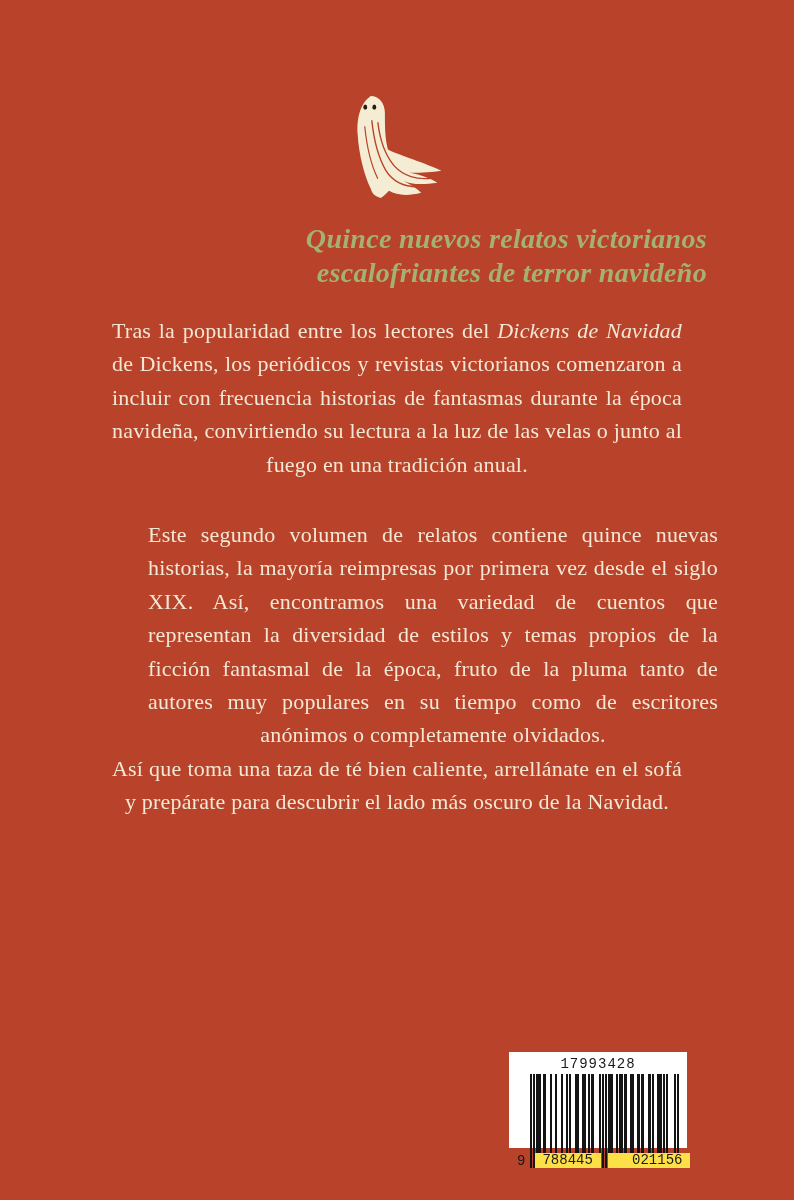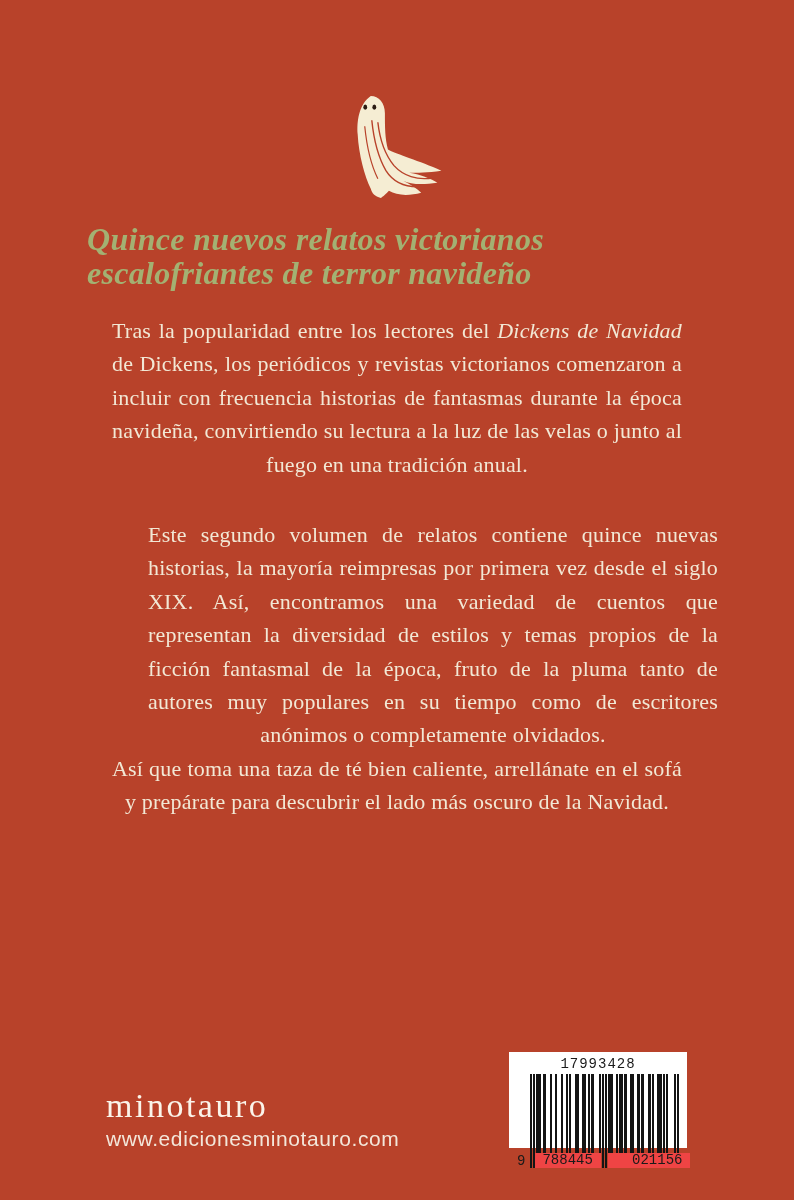--- a/index.html
+++ b/index.html
@@ -10,23 +10,23 @@
     overflow:hidden;
     font-family:"Liberation Serif", serif;
   }
   
   .ghost{
     position:absolute;left:344px;top:92px;width:102px;height:116px;
   }
   
   .headline{
     position:absolute;left:87px;top:222px;width:620px;
-    text-align:left;
+    text-align:right;
     font-style:italic;font-weight:700;
-    font-size:32px;line-height:34px;
+    font-size:28px;line-height:34px;
     letter-spacing:0.3px;
   }
   .headline span{display:block;}
   
   .body-paragraph{
     position:absolute;left:112px;width:570px;
     color:#f2e8d5;
     font-size:22px;line-height:33.4px;
     letter-spacing:0.2px;
     text-align:justify;
@@ -79,21 +79,21 @@
     color:#1a1a1a;
     font-family:"Liberation Mono", monospace;
     font-size:14px;line-height:14px;
   }
   .barcode-bars{
     position:relative;flex:1;height:100%;
   }
   .barcode-bars svg{display:block;width:100%;height:100%;}
   .barcode-digits{
     position:absolute;bottom:0;height:15px;
-    background:#ef4444;
+    background:#fde047;
     color:#1a1a1a;
     font-family:"Liberation Mono", monospace;
     font-size:14px;line-height:15px;
     text-align:center;
   }
   .barcode-digits.left{left:3.2%;width:44.2%;}
   .barcode-digits.right{left:52.6%;width:44.2%;padding-left:16px;}
 </style>
 </head>
 <body>
@@ -125,24 +125,20 @@
     <span>Quince nuevos relatos victorianos</span>
     <span>escalofriantes de terror navideño</span>
   </div>
 
   <p class="body-paragraph p1"><span>Tras la popularidad entre los lectores del </span><span class="italic">Dickens de Navidad</span><span> de Dickens, los periódicos y revistas victorianos comenzaron a incluir con frecuencia historias de fantasmas durante la época navideña, convirtiendo su lectura a la luz de las velas o junto al fuego en una tradición anual.</span></p>
 
   <p class="body-paragraph p2">Este segundo volumen de relatos contiene quince nuevas historias, la mayoría reimpresas por primera vez desde el siglo XIX. Así, encontramos una variedad de cuentos que representan la diversidad de estilos y temas propios de la ficción fantasmal de la época, fruto de la pluma tanto de autores muy populares en su tiempo como de escritores anónimos o completamente olvidados.</p>
 
   <p class="body-paragraph p3">Así que toma una taza de té bien caliente, arrellánate en el sofá y prepárate para descubrir el lado más oscuro de la Navidad.</p>
 
-  <div class="footer">
-    <div class="publisher">minotauro</div>
-    <div class="website">www.edicionesminotauro.com</div>
-  </div>
 
   <div class="barcode-box">
     <div class="barcode-top-number">17993428</div>
     <div class="barcode-row">
       <span class="barcode-prefix">9</span>
       <div class="barcode-bars">
         <svg viewBox="0 0 95 60" preserveAspectRatio="none" shape-rendering="crispEdges">
             <rect x="0" y="0" width="1" height="60" fill="#141414"></rect>
             <rect x="2" y="0" width="1" height="60" fill="#141414"></rect>
             <rect x="4" y="0" width="3" height="60" fill="#141414"></rect>

